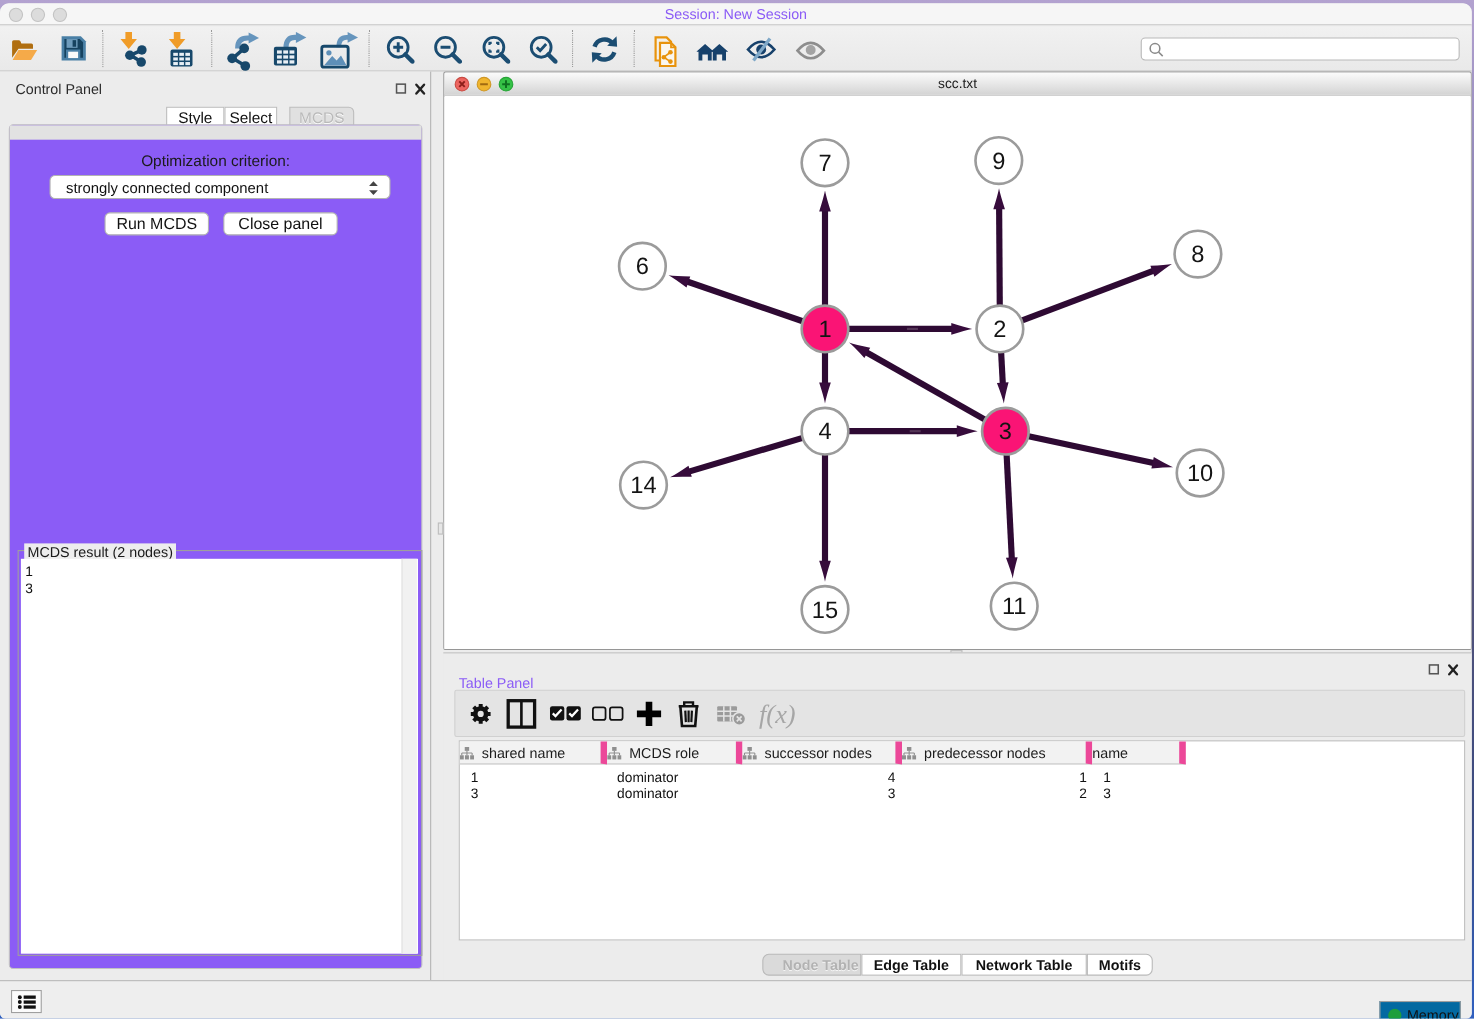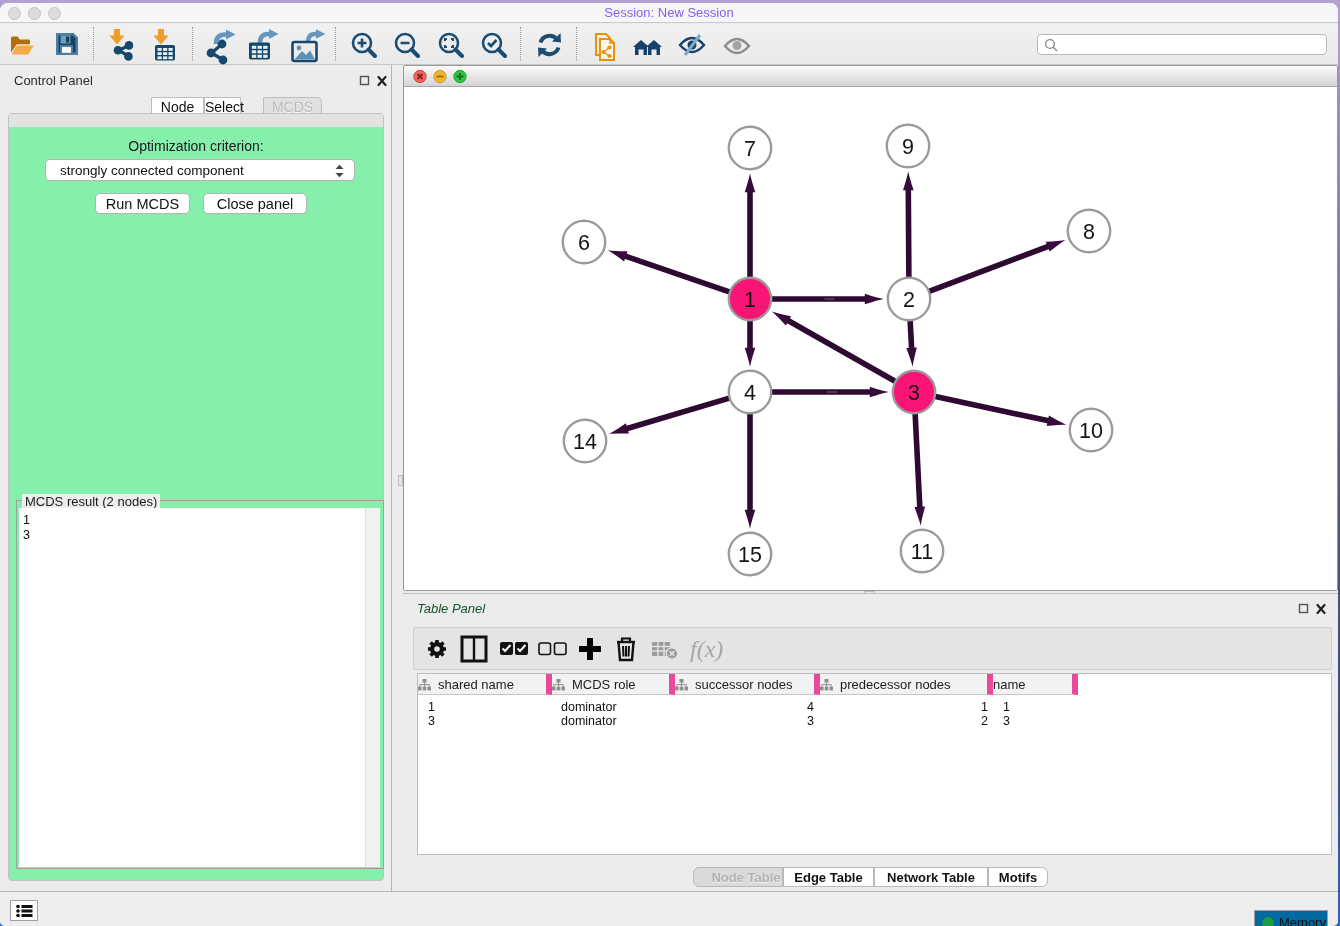--- a/index.html
+++ b/index.html
@@ -12,38 +12,38 @@
 #title { position:absolute; top:2px; width:100%; text-align:center; font-size:13px; color:#8b5cf6; }
 #toolbar { position:absolute; left:0; top:21px; width:100%; height:41px; background:linear-gradient(180deg,#f1f1f1,#e9e9e9); border-bottom:1px solid #c6c6c6; }
 .sep { position:absolute; top:3px; height:34px; width:0; border-left:1px dotted #9a9a9a; }
 #searchbox { position:absolute; left:1037px; top:10px; width:290px; height:21px; background:#fff; border:1px solid #b9b9b9; border-radius:4px; }
 
 #cpanel { position:absolute; left:0; top:62px; width:392px; height:826px; background:#ececec; border-right:1px solid #b5b5b5; }
 #cp-head { position:absolute; left:14px; top:8px; font-size:13px; color:#2b2b2b; }
 .tabrow { position:absolute; font-size:14px; color:#111; }
 .tab { position:absolute; top:0; height:20px; background:#fff; border:1px solid #bdbdbd; text-align:center; line-height:19px; }
 .tab.gray { background:#e0e0e0; color:#b9b9b9; text-shadow:0 1px 0 #fafafa; }
-#cp-box { position:absolute; left:8px; top:48px; width:376px; height:768px; background:#86efac; border:1px solid #c2c2c2; border-radius:4px; }
+#cp-box { position:absolute; left:8px; top:48px; width:376px; height:768px; background:#8b5cf6; border:1px solid #c2c2c2; border-radius:4px; }
 #cp-box-top { position:absolute; left:0; top:0; width:100%; height:13px; background:#e2e2e2; }
 #opt-label { position:absolute; left:0; top:24px; width:100%; text-align:center; font-size:14px; color:#1a1a1a; }
 #dropdown { position:absolute; left:36px; top:45px; width:310px; height:22px; background:#fff; border:1px solid #b3b3b3; border-radius:5px; font-size:13.5px; color:#111; line-height:21px; padding-left:14px; }
 .btn { position:absolute; top:79px; height:21px; background:#fff; border:1px solid #b3b3b3; border-radius:5px; font-size:14.5px; color:#111; text-align:center; line-height:20px; }
 #fieldset { position:absolute; left:7px; top:380px; width:368px; height:376px; }
 #fs-border { position:absolute; left:0px; top:6px; width:100%; height:369px; border:1px solid #9e9e9e; }
 #fs-label { position:absolute; left:6px; top:0; background:#ededed; padding:0 3px; font-size:13px; color:#1a1a1a; }
 #fs-text { position:absolute; left:3px; top:14px; width:361px; height:359px; background:#fff; font-size:12.5px; color:#111; }
 #fs-scroll { position:absolute; right:1px; top:0px; width:14px; height:359px; background:#f1f1f1; border-left:1px solid #e0e0e0; }
 
 #netwin { position:absolute; left:403px; top:62px; width:935px; height:526px; background:#fff; border:1px solid #969696; border-radius:2px; }
 #nw-title { position:absolute; left:0; top:0; width:100%; height:21px; background:linear-gradient(180deg,#fbfbfb,#d4d4d4); border-bottom:1px solid #a8a8a8; border-radius:2px 2px 0 0; }
 #nw-title span { position:absolute; width:100%; text-align:center; top:3px; font-size:12.5px; color:#1c1c1c; }
 #nw-canvas { position:absolute; left:0; top:22px; width:933px; height:502px; background:#fff; }
 
 #tpanel { position:absolute; left:403px; top:590px; width:935px; height:298px; background:#ececec; border-top:1px solid #c2c2c2; }
-#tp-head { position:absolute; left:14px; top:7px; font-size:13px; color:#14532d;font-style:italic; }
+#tp-head { position:absolute; left:14px; top:19px; font-size:13px; color:#8b5cf6; }
 #tp-toolbar { position:absolute; left:10px; top:33px; width:919px; height:43px; background:#e4e4e4; border:1px solid #d0d0d0; border-radius:2px; }
 #tp-table { position:absolute; left:14px; top:79px; width:915px; height:182px; background:#fff; border:1px solid #bdbdbd; }
 #tp-thead { position:absolute; left:0; top:0; width:673px; height:22px; font-size:13px; color:#1c1c1c; }
 .th { position:absolute; top:0; height:21px; background:#f2f2f2; border-right:6px solid #ec4899; border-bottom:1px solid #c6c6c6; text-align:left; line-height:21px; }
 .th svg.hi { vertical-align:-2px; margin-right:7px; }
 .trow { position:absolute; font-size:12.5px; color:#111; }
 #tp-tabs { position:absolute; left:0; width:935px; top:273px; height:21px; }
 .btab { position:absolute; top:0; height:20px; background:#fff; border:1px solid #b9b9b9; font-weight:bold; font-size:13px; color:#111; text-align:center; line-height:19px; }
 .btab.gray { background:#dadada; color:#b2b2b2; text-shadow:0 1px 0 #f5f5f5; }
 
@@ -233,22 +233,22 @@
   </div>
 
   <div id="cpanel">
     <div id="cp-head">Control Panel</div>
     <svg class="abs" style="left:359px;top:10px" width="30" height="12" viewBox="0 0 30 12">
 <rect x="1.5" y="1.5" width="8" height="8" fill="none" stroke="#555" stroke-width="1.4"></rect>
 <path d="M19.5 2 L26.5 10 M26.5 2 L19.5 10" stroke="#222" stroke-width="2.2" stroke-linecap="round"></path>
       </svg>
     <div class="tabrow" style="left:0;top:32px;width:392px;height:21px;">
       <div class="tab" style="left:78px;width:73px;border-radius:4px 0 0 4px;margin-top:36px;">Network</div>
-      <div class="tab" style="left:151px;width:53px;">Node</div>
-      <div class="tab" style="left:204px;width:37px;">Select</div>
+      <div class="tab" style="left:151px;width:53px;">Style</div>
+      <div class="tab" style="left:204px;width:48px;">Select</div>
       <div class="tab gray" style="left:263px;width:59px;height:21px;border-radius:0 5px 5px 0;">MCDS</div>
     </div>
     <div id="cp-box">
       <div id="cp-box-top"></div>
       <div id="opt-label">Optimization criterion:</div>
       <div id="dropdown">strongly connected component<svg class="abs" style="right:9px;top:4px" width="11" height="14" viewBox="0 0 11 14">
 <path d="M1.5 5 L5.5 0.8 L9.5 5 Z" fill="#444"></path>
             <path d="M1.5 9 L5.5 13.2 L9.5 9 Z" fill="#444"></path>
           </svg></div>
       <div class="btn" style="left:86px;width:95px;">Run MCDS</div>
@@ -267,20 +267,21 @@
   <div id="netwin">
     <div id="nw-title">
       <svg class="abs" style="left:8px;top:3px" width="62" height="15" viewBox="0 0 62 15">
 <circle cx="8" cy="7.5" r="6.2" fill="#ec6560" stroke="#c94a42" stroke-width="1"></circle>
 <path d="M5.5 5 L10.5 10 M10.5 5 L5.5 10" stroke="#8c1f1a" stroke-width="1.8"></path>
 <circle cx="28" cy="7.5" r="6.2" fill="#f0b52e" stroke="#cf9727" stroke-width="1"></circle>
 <line x1="24.5" y1="7.5" x2="31.5" y2="7.5" stroke="#a06a11" stroke-width="1.8"></line>
 <circle cx="48" cy="7.5" r="6.2" fill="#35c146" stroke="#27a437" stroke-width="1"></circle>
 <path d="M44.5 7.5 L51.5 7.5 M48 4 L48 11" stroke="#0f7220" stroke-width="1.8"></path>
         </svg>
+      <span>scc.txt</span>
     </div>
     <div id="nw-canvas">
       <svg width="933" height="502" viewBox="0 0 933 502">
 <g stroke="#2e0a33" stroke-width="5.6">
 <line x1="346.0" y1="193.8" x2="346.0" y2="102.2"></line>
 <line x1="329.7" y1="205.4" x2="219.9" y2="167.7"></line>
 <line x1="363.2" y1="211.0" x2="462.8" y2="211.0"></line>
 <line x1="346.0" y1="228.2" x2="346.0" y2="261.8"></line>
 <line x1="504.9" y1="193.8" x2="504.3" y2="100.2"></line>
 <line x1="521.1" y1="204.9" x2="645.5" y2="157.9"></line>

